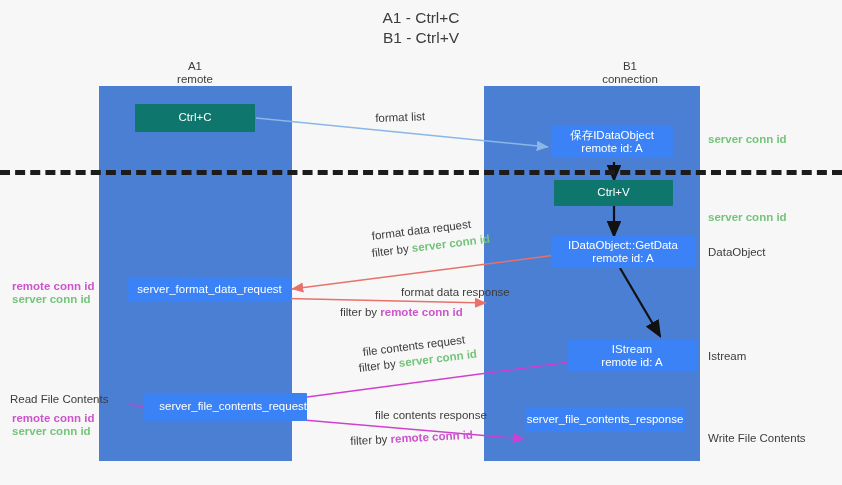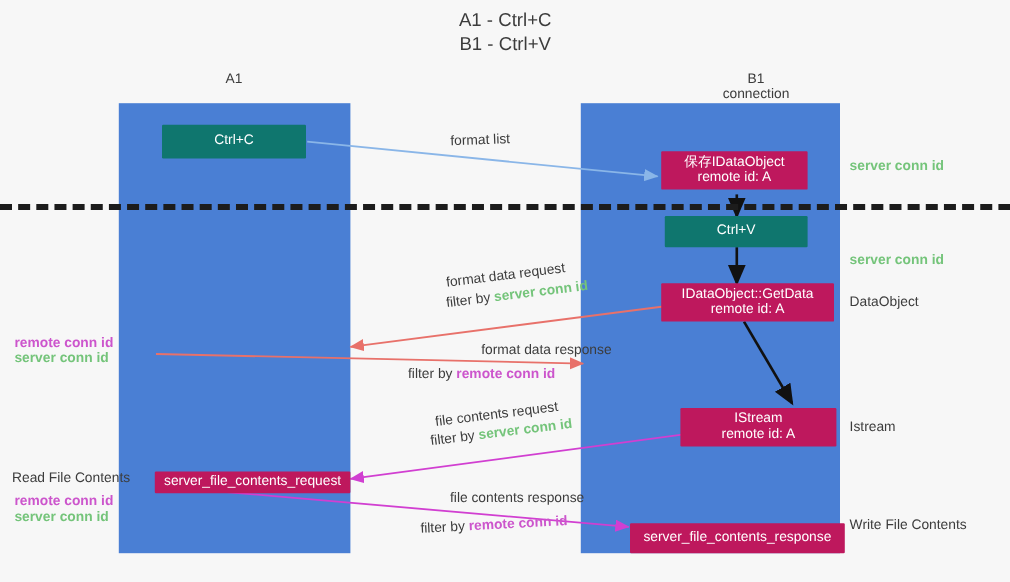--- a/index.html
+++ b/index.html
@@ -26,21 +26,21 @@
   .lane-head .l2{display:block;}
 
   .box{
     position:absolute;box-sizing:border-box;
     display:flex;flex-direction:column;
     align-items:center;justify-content:center;
     color:#ffffff;font-size:11.5px;line-height:13.5px;
     text-align:center;border-radius:1px;
   }
   .box.green{background:#0f766e;}
-  .box.orange{background:#be185d;}
+  .box.orange{background:#3b82f6;}
   .box .ln{display:block;white-space:nowrap;}
 
   .sidelabel{
     position:absolute;font-size:11.5px;line-height:14px;
     white-space:nowrap;
   }
   .c-green{color:#74c47a;font-weight:bold;}
   .c-mag{color:#cc55cc;font-weight:bold;}
   .sidelabel.plain{color:#3c3c3c;font-weight:normal;}
 
@@ -59,20 +59,21 @@
 
 <div id="stage">
 
   <div class="title">
     <span>A1 - Ctrl+C</span><br>
     <span>B1 - Ctrl+V</span>
   </div>
 
   <div class="lane-head" style="left:95px;top:60px;">
     <span class="l1">A1</span>
+    <span class="l2">remote</span>
   </div>
   <div class="lane-head" style="left:530px;top:60px;">
     <span class="l1">B1</span>
     <span class="l2">connection</span>
   </div>
 
   <div class="lane" style="left:99px;top:86px;width:193px;height:375px;"></div>
   <div class="lane" style="left:484px;top:86px;width:216px;height:375px;"></div>
 
   <svg id="wires" viewBox="0 0 842 485">
@@ -122,27 +123,30 @@
   <div class="box orange" style="left:551px;top:236px;width:144px;height:32px;">
     <span class="ln">IDataObject::GetData</span>
     <span class="ln">remote id: A</span>
   </div>
 
   <div class="box orange" style="left:567px;top:340px;width:130px;height:32px;">
     <span class="ln">IStream</span>
     <span class="ln">remote id: A</span>
   </div>
 
+  <div class="box orange" style="left:128px;top:277px;width:163px;height:25px;">
+    <span class="ln">server_format_data_request</span>
+  </div>
 
 
-  <div class="box orange" style="left:129px;top:393px;width:163px;height:18px;">
+  <div class="box orange" style="left:144px;top:393px;width:163px;height:28px;align-items:flex-end;">
     <span class="ln">server_file_contents_request</span>
   </div>
 
-  <div class="box orange" style="left:525px;top:436px;width:179px;height:25px;justify-content:center;">
+  <div class="box orange" style="left:525px;top:407px;width:160px;height:25px;justify-content:center;">
     <span class="ln">server_file_contents_response</span>
   </div>
 
   <div class="sidelabel c-green" style="left:708px;top:132px;">server conn id</div>
   <div class="sidelabel c-green" style="left:708px;top:210px;">server conn id</div>
   <div class="sidelabel plain" style="left:708px;top:245px;">DataObject</div>
   <div class="sidelabel plain" style="left:708px;top:349px;">Istream</div>
   <div class="sidelabel plain" style="left:708px;top:431px;">Write File Contents</div>
 
   <div class="sidelabel plain" style="left:10px;top:392px;">Read File Contents</div>

